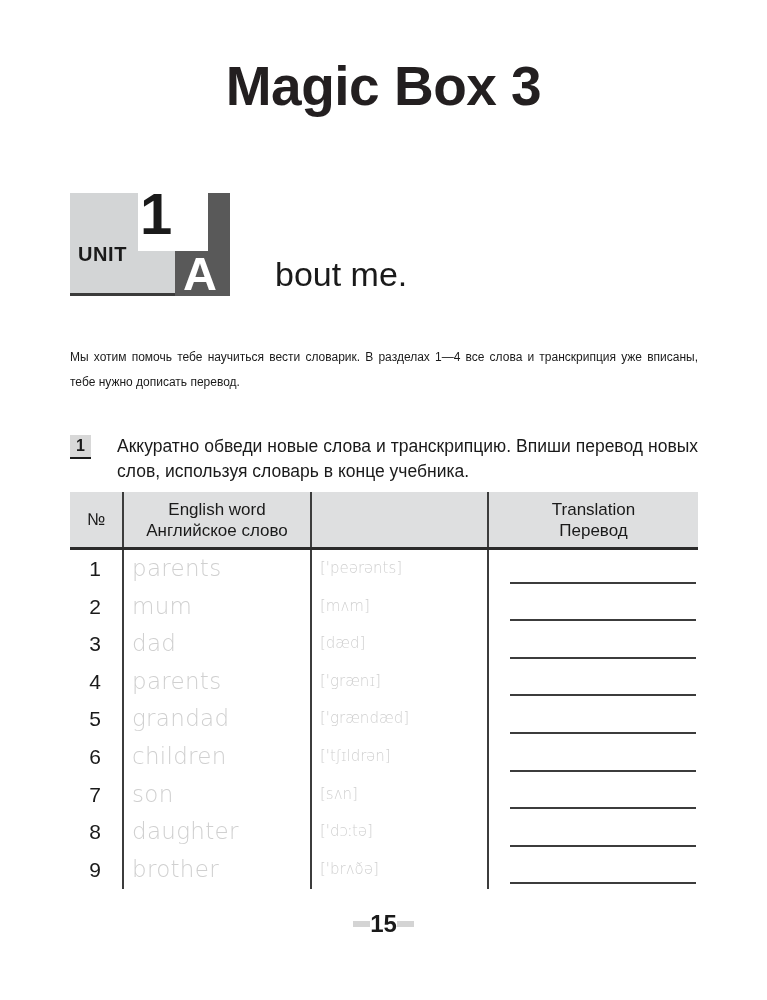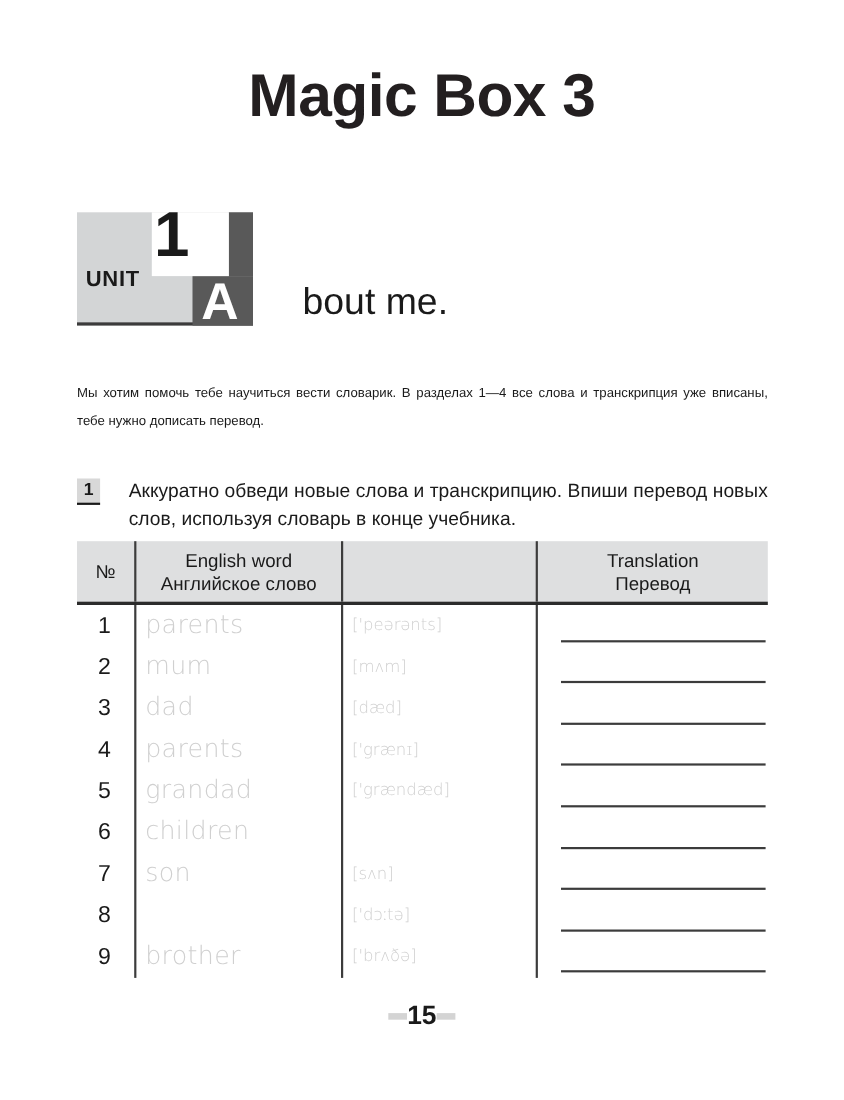--- a/index.html
+++ b/index.html
@@ -352,30 +352,32 @@
       </div>
       <div class="row">
         <div class="cell-num">5</div>
         <div class="cell-word">grandad</div>
         <div class="cell-trans">['grændæd]</div>
         <div class="cell-line"></div>
       </div>
       <div class="row">
         <div class="cell-num">6</div>
         <div class="cell-word">children</div>
+        <div class="cell-trans">['tʃɪldrən]</div>
         <div class="cell-line"></div>
       </div>
       <div class="row">
         <div class="cell-num">7</div>
         <div class="cell-word">son</div>
         <div class="cell-trans">[sʌn]</div>
         <div class="cell-line"></div>
       </div>
       <div class="row">
         <div class="cell-num">8</div>
+        <div class="cell-word">daughter</div>
         <div class="cell-trans">['dɔːtə]</div>
         <div class="cell-line"></div>
       </div>
       <div class="row">
         <div class="cell-num">9</div>
         <div class="cell-word">brother</div>
         <div class="cell-trans">['brʌðə]</div>
         <div class="cell-line"></div>
       </div>
     </div>

